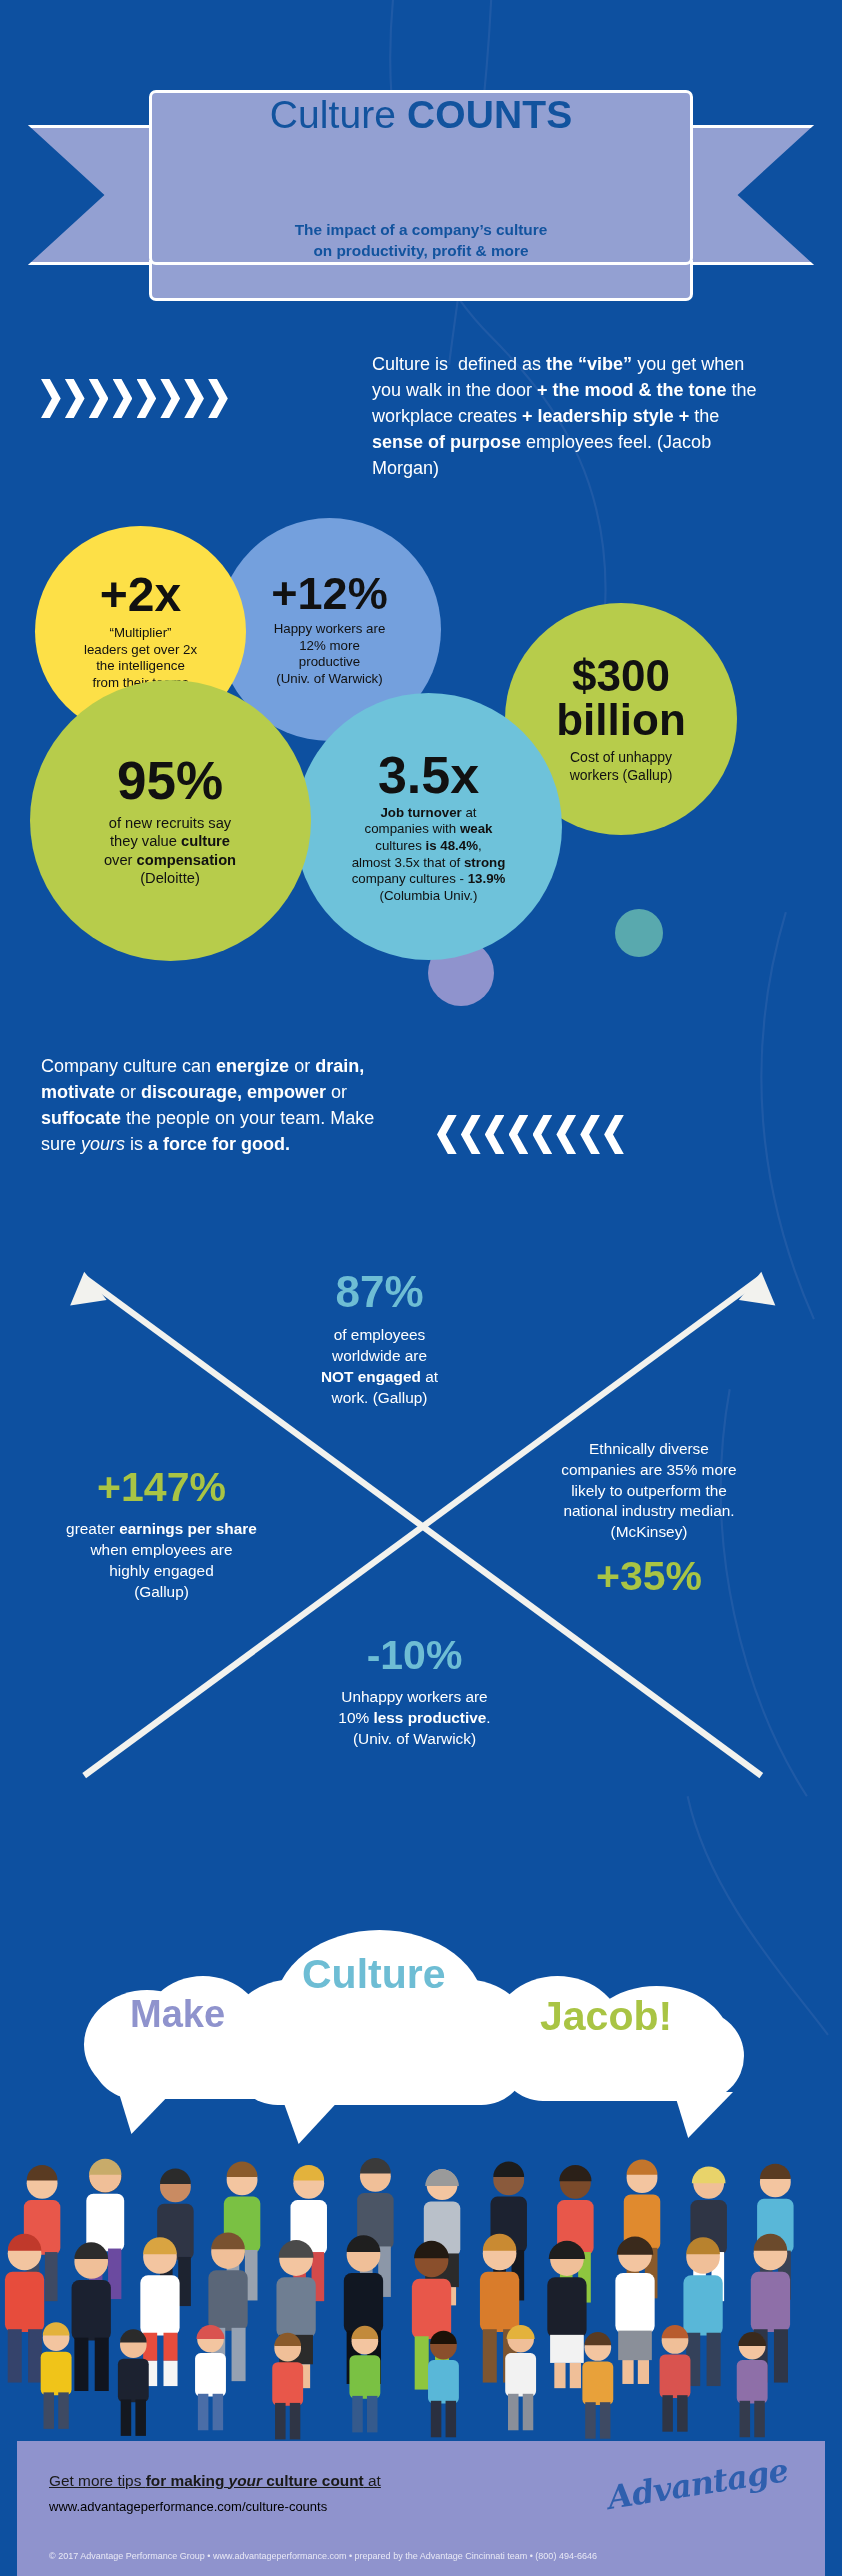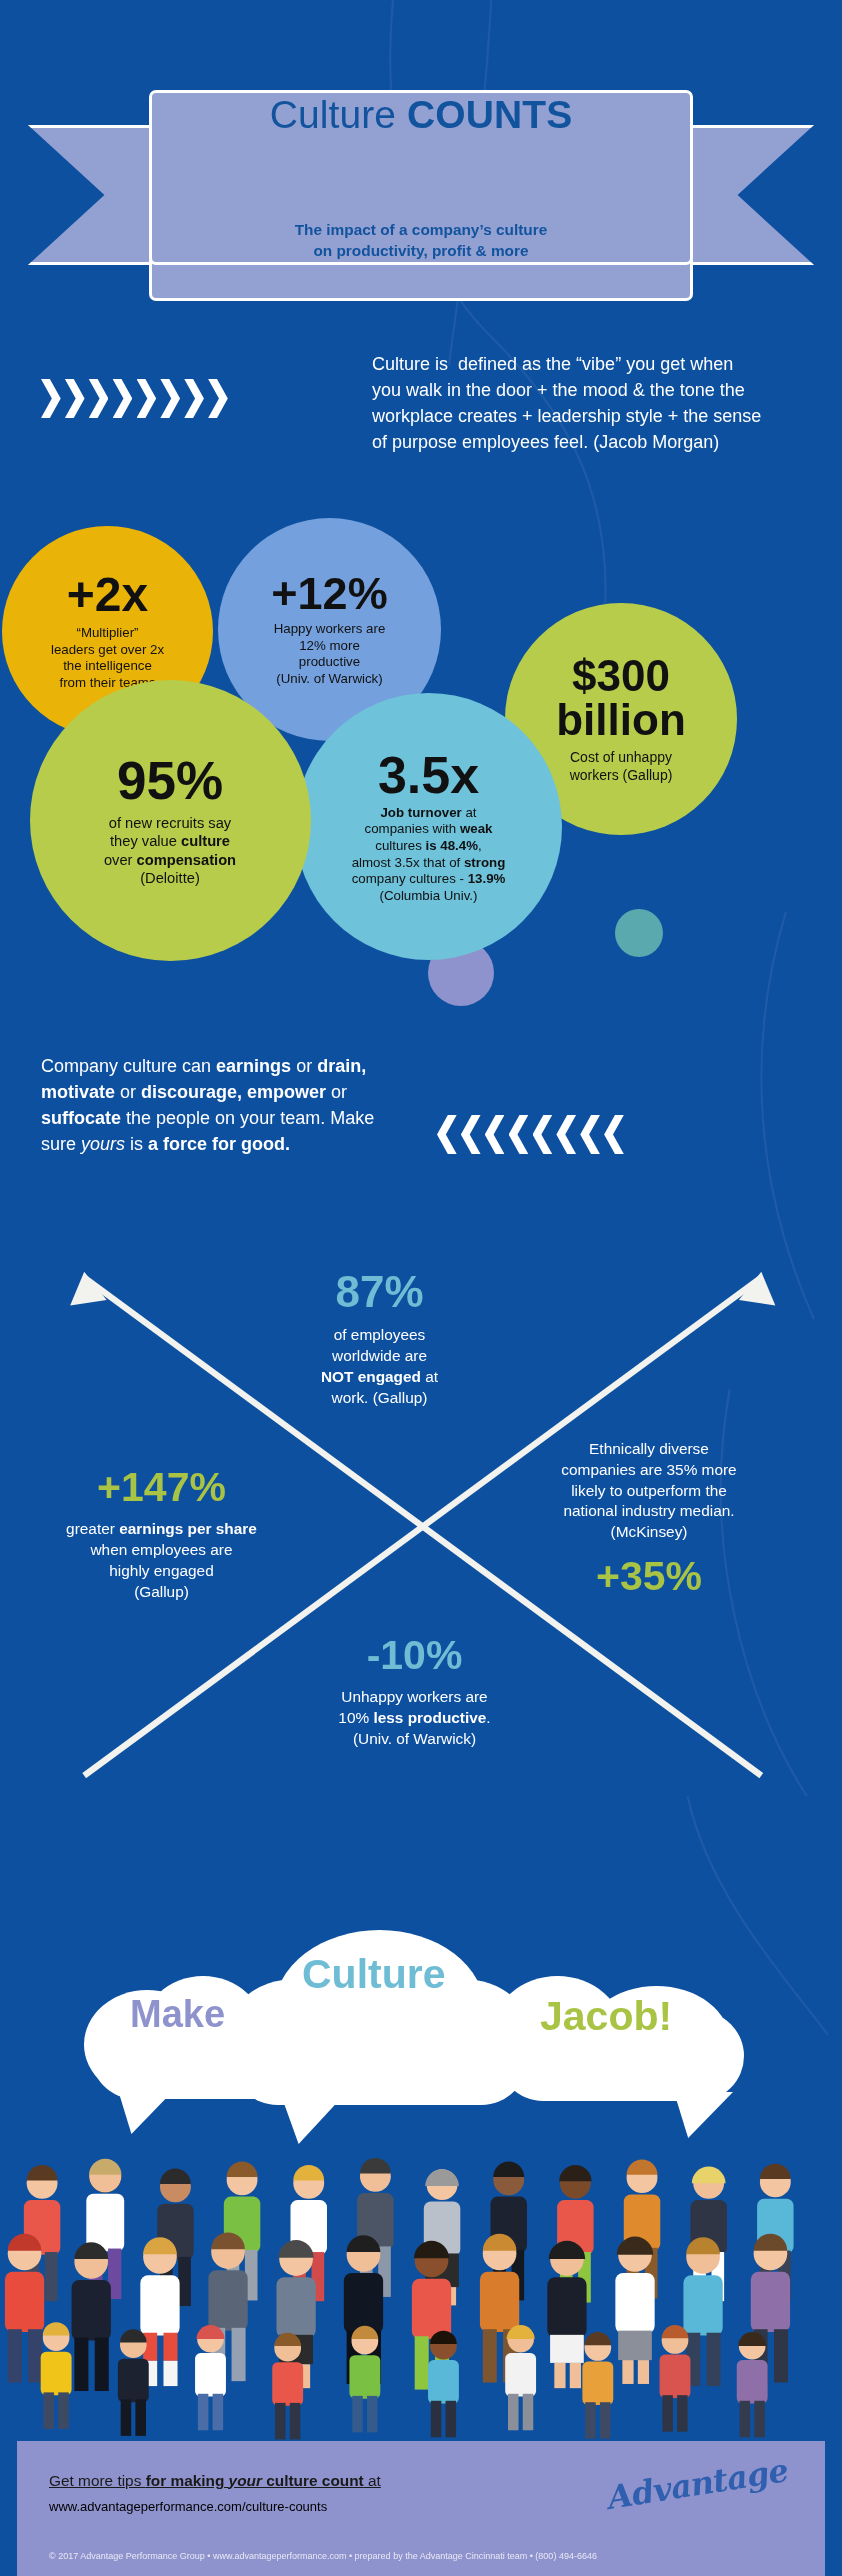--- a/index.html
+++ b/index.html
@@ -33,32 +33,32 @@
   
   .chevrons { position:absolute; display:flex; gap:4.2px; z-index:3; }
   .chev { width:19.7px; height:39px; background:#ffffff; }
   .chev-r { clip-path:polygon(0 0,45% 0,100% 50%,45% 100%,0 100%,55% 50%); }
   .chev-l { clip-path:polygon(100% 0,55% 0,0 50%,55% 100%,100% 100%,45% 50%); }
   .chevrons-top { top:379px; left:41px; }
   .chevrons-mid { top:1115px; left:437px; }
 
   .intro-text { position:absolute; top:351px; left:372px; width:393px; z-index:3;
                 color:#ffffff; font-size:18px; line-height:1.45; }
-  .intro-text b { font-weight:normal; }
+  .intro-text b { font-weight:bold; }
 
   
   .bubbles { position:absolute; top:505px; left:0; width:842px; height:519px; z-index:2; }
   .bub { position:absolute; border-radius:50%; display:flex; flex-direction:column;
          align-items:center; justify-content:center; text-align:center; color:#111111;
          padding:7px; }
   .bub .big { font-weight:bold; line-height:1; }
   .bub .cap { line-height:1.25; }
   .bub .cap b { font-weight:bold; }
 
-  .bub-2x   { left:2px;  top:21px;  width:211px; height:211px; background:#eab308; z-index:4; }
+  .bub-2x   { left:35px;  top:21px;  width:211px; height:211px; background:#fde047; z-index:4; }
   .bub-2x  .big { font-size:48px; }
   .bub-2x  .cap { font-size:13.3px; margin-top:5.6px; }
 
   .bub-12   { left:218px; top:12.6px;  width:223px; height:223px; background:#74a0dd; z-index:3; }
   .bub-12  .big { font-size:45px; }
   .bub-12  .cap { font-size:13.3px; margin-top:5.6px; }
 
   .bub-300  { left:505px; top:98px; width:232px; height:232px; background:#b7cc4b; z-index:3; }
   .bub-300 .big { font-size:44px; }
   .bub-300 .cap { font-size:14px; margin-top:7px; }
@@ -205,21 +205,21 @@
 
   <div class="bub bub-35">
     <div class="big">3.5x</div>
     <div class="cap">
       <b>Job turnover</b> at<br>companies with <b>weak</b><br>cultures <b>is 48.4%</b>,<br>almost 3.5x that of <b>strong</b><br>company cultures - <b>13.9%</b><br>(Columbia Univ.)
     </div>
   </div>
 </div>
 
 <div class="energize">
-  Company culture can <b>earnings</b> or <b>drain, motivate</b> or <b>discourage, empower</b> or <b>suffocate</b> the people on your team. Make sure <i>yours</i> is <b>a force for good.</b>
+  Company culture can <b>energize</b> or <b>drain, motivate</b> or <b>discourage, empower</b> or <b>suffocate</b> the people on your team. Make sure <i>yours</i> is <b>a force for good.</b>
 </div>
 <div class="chevrons chevrons-mid">
   <div class="chev chev-l"></div>
   <div class="chev chev-l"></div>
   <div class="chev chev-l"></div>
   <div class="chev chev-l"></div>
   <div class="chev chev-l"></div>
   <div class="chev chev-l"></div>
   <div class="chev chev-l"></div>
   <div class="chev chev-l"></div>

